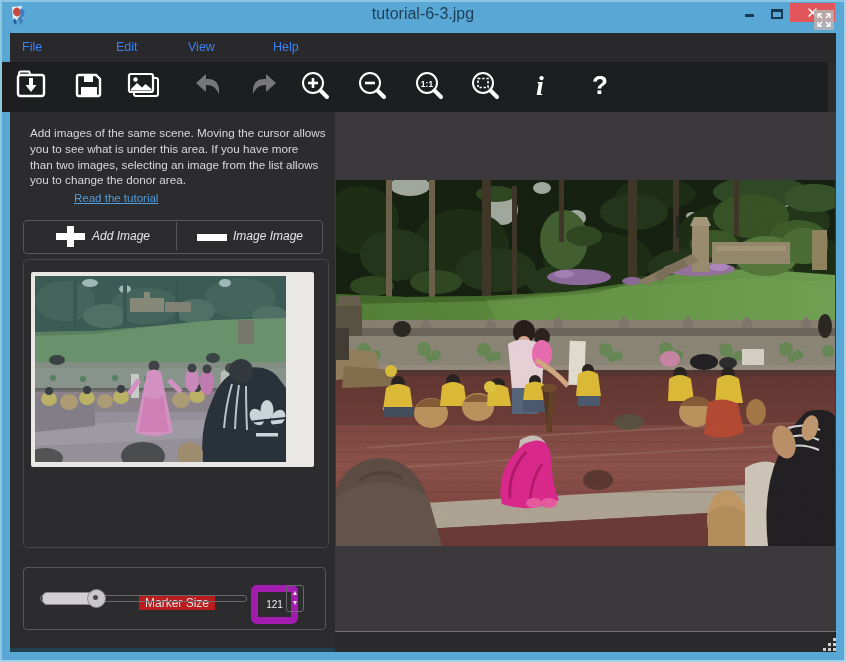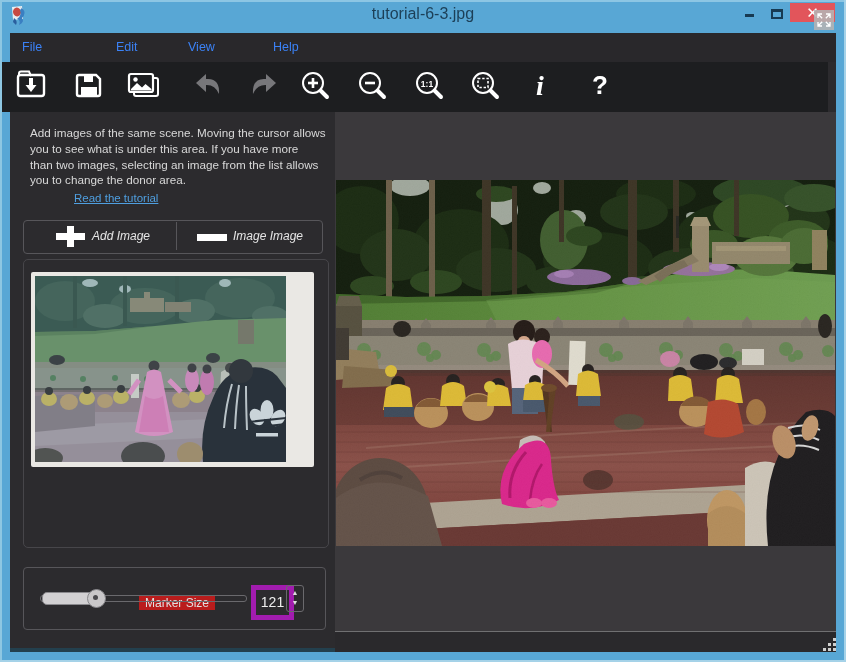--- a/index.html
+++ b/index.html
@@ -30,22 +30,22 @@
   .btnlabel{position:absolute;color:#e6e6e6;font-size:12px;top:229px;font-style:italic;}
   #listbox{left:23px;top:259px;width:304px;height:287px;border:1px solid #47464a;border-radius:5px;}
   #thumbcard{left:31px;top:272px;width:283px;height:195px;background:#eae8e4;border-radius:2px;}
   #thumb{left:35px;top:276px;width:251px;height:186px;}
   #markerbox{left:23px;top:567px;width:301px;height:61px;border:1px solid #57565a;border-radius:4px;}
   #markerlabel{left:139px;top:561px;padding:0 6px;background:#b91c1c;color:#e0e0e0;font-size:12px;margin-top:35px;}
   #slidertrack{left:40px;top:595px;width:205px;height:5px;border:1px solid #6a696d;border-radius:3px;}
   #sliderfill{left:42px;top:592px;width:55px;height:11px;background:#d2d0d2;border-radius:5px;border:1px solid #8a898d;}
   #sliderthumb{left:87px;top:589px;width:17px;height:17px;border-radius:50%;background:#c9c7c9;border:1px solid #88878b;}
   #sliderdot{left:93px;top:595px;width:5px;height:5px;border-radius:50%;background:#4a494d;}
-  #numbox{left:251px;top:585px;width:33px;height:25px;border:5px solid #a21caf;border-radius:0;
-          color:#eee;font-size:14px;text-align:center;line-height:25px;}
+  #numbox{left:251px;top:585px;width:33px;height:25px;border:7px solid #a21caf;border-radius:6px;
+          color:#eee;font-size:10px;text-align:center;line-height:25px;}
   #spinner{left:286px;top:585px;width:16px;height:25px;border:1px solid #6a696d;border-radius:3px;}
   .arr{position:absolute;left:0;width:100%;text-align:center;color:#ddd;font-size:7px;}
   
   .dot{position:absolute;width:3px;height:3px;background:#cfcfcf;}
 </style>
 </head>
 <body>
 <div class="abs" id="content"></div>
 <div class="abs" id="titlebar"></div>
 <div class="abs" id="frame-hi"></div>

